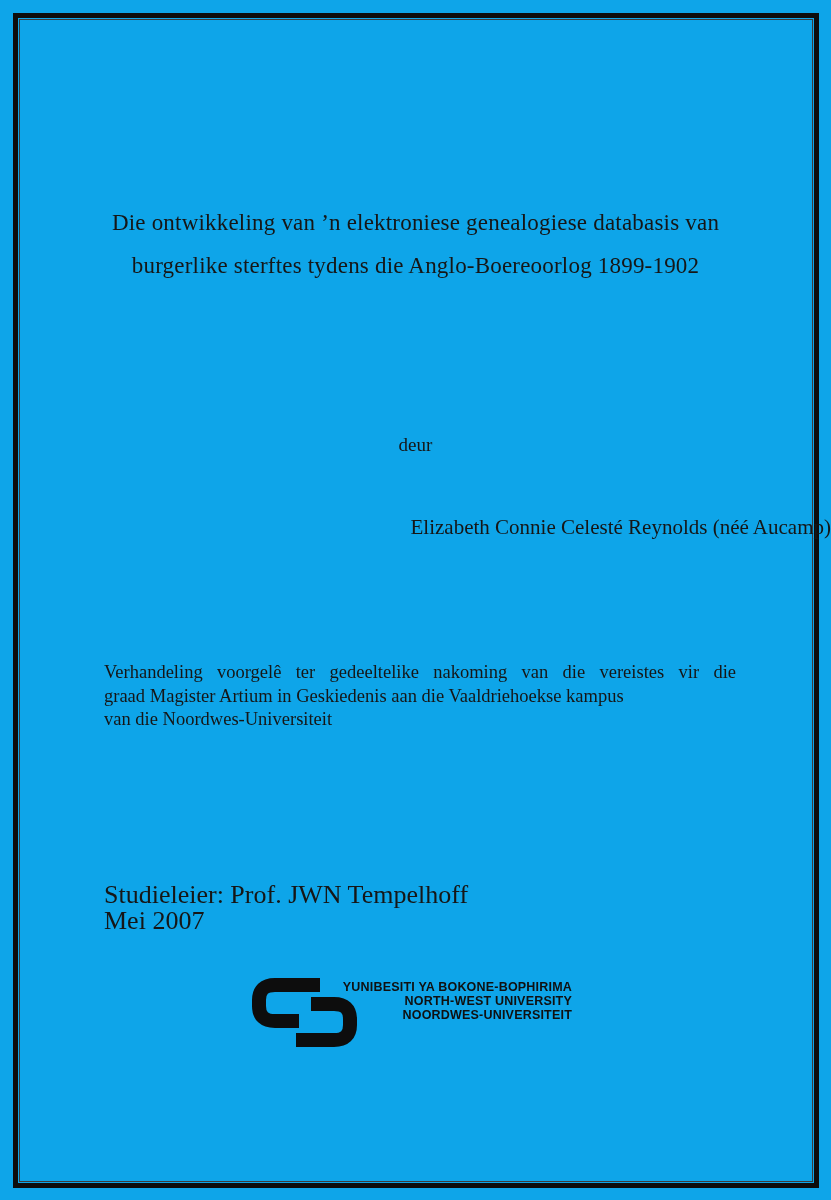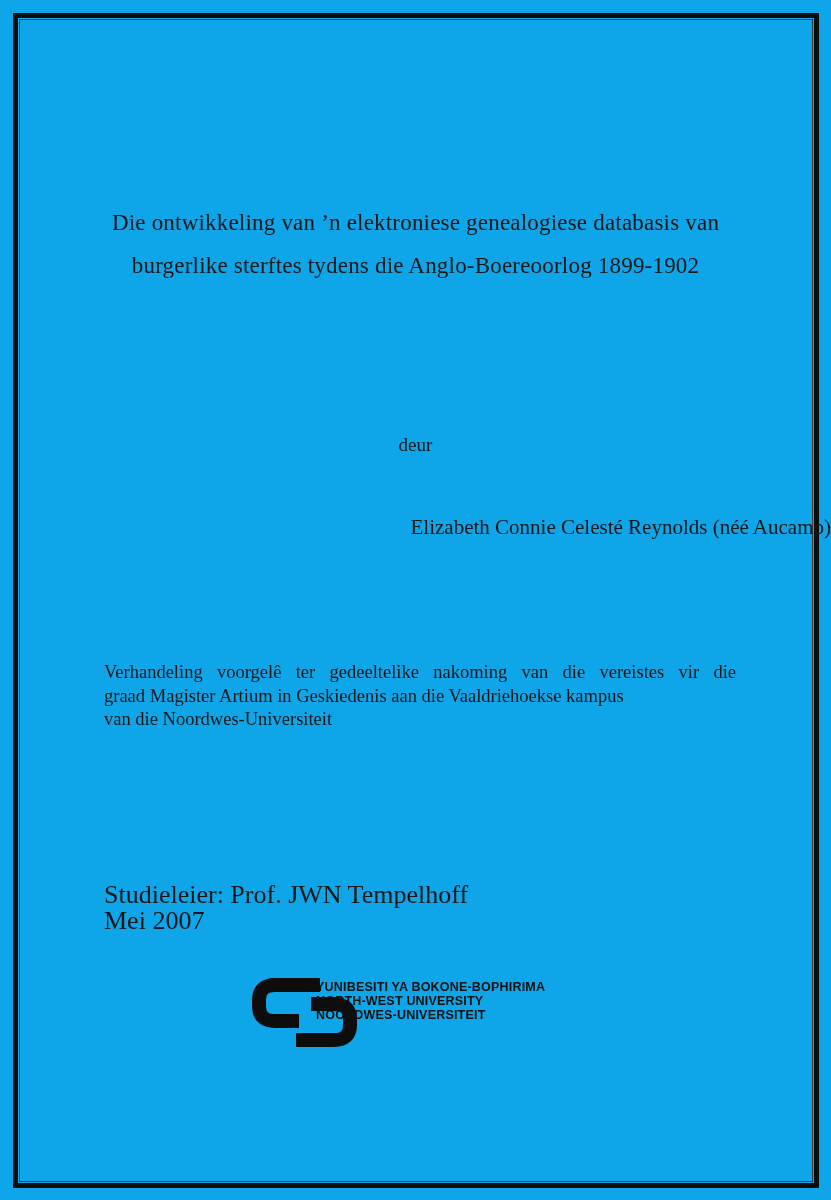--- a/index.html
+++ b/index.html
@@ -47,21 +47,21 @@
     font-size:26px;line-height:26px;
   }
   .logo{
     position:absolute;left:252px;top:975px;width:330px;height:78px;
   }
   .logo-mark{
     position:absolute;left:0;top:3px;width:105px;height:69px;
   }
   .logo-text{
     position:absolute;left:64px;top:5px;width:256px;
-    text-align:left;
+    text-align:right;
     font-family:"Liberation Sans", sans-serif;
     font-weight:bold;
     font-size:12.5px;line-height:14px;
     letter-spacing:0.2px;
     color:#101010;
     white-space:nowrap;
   }
 </style>
 </head>
 <body>

